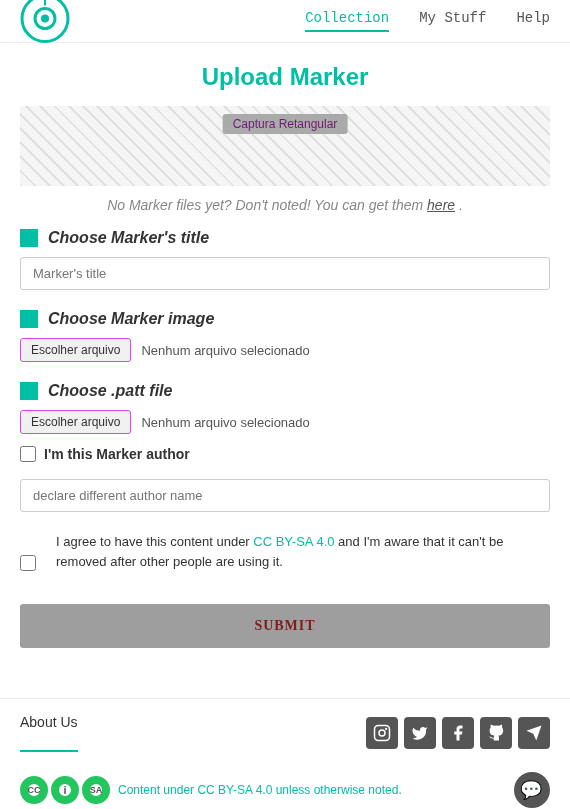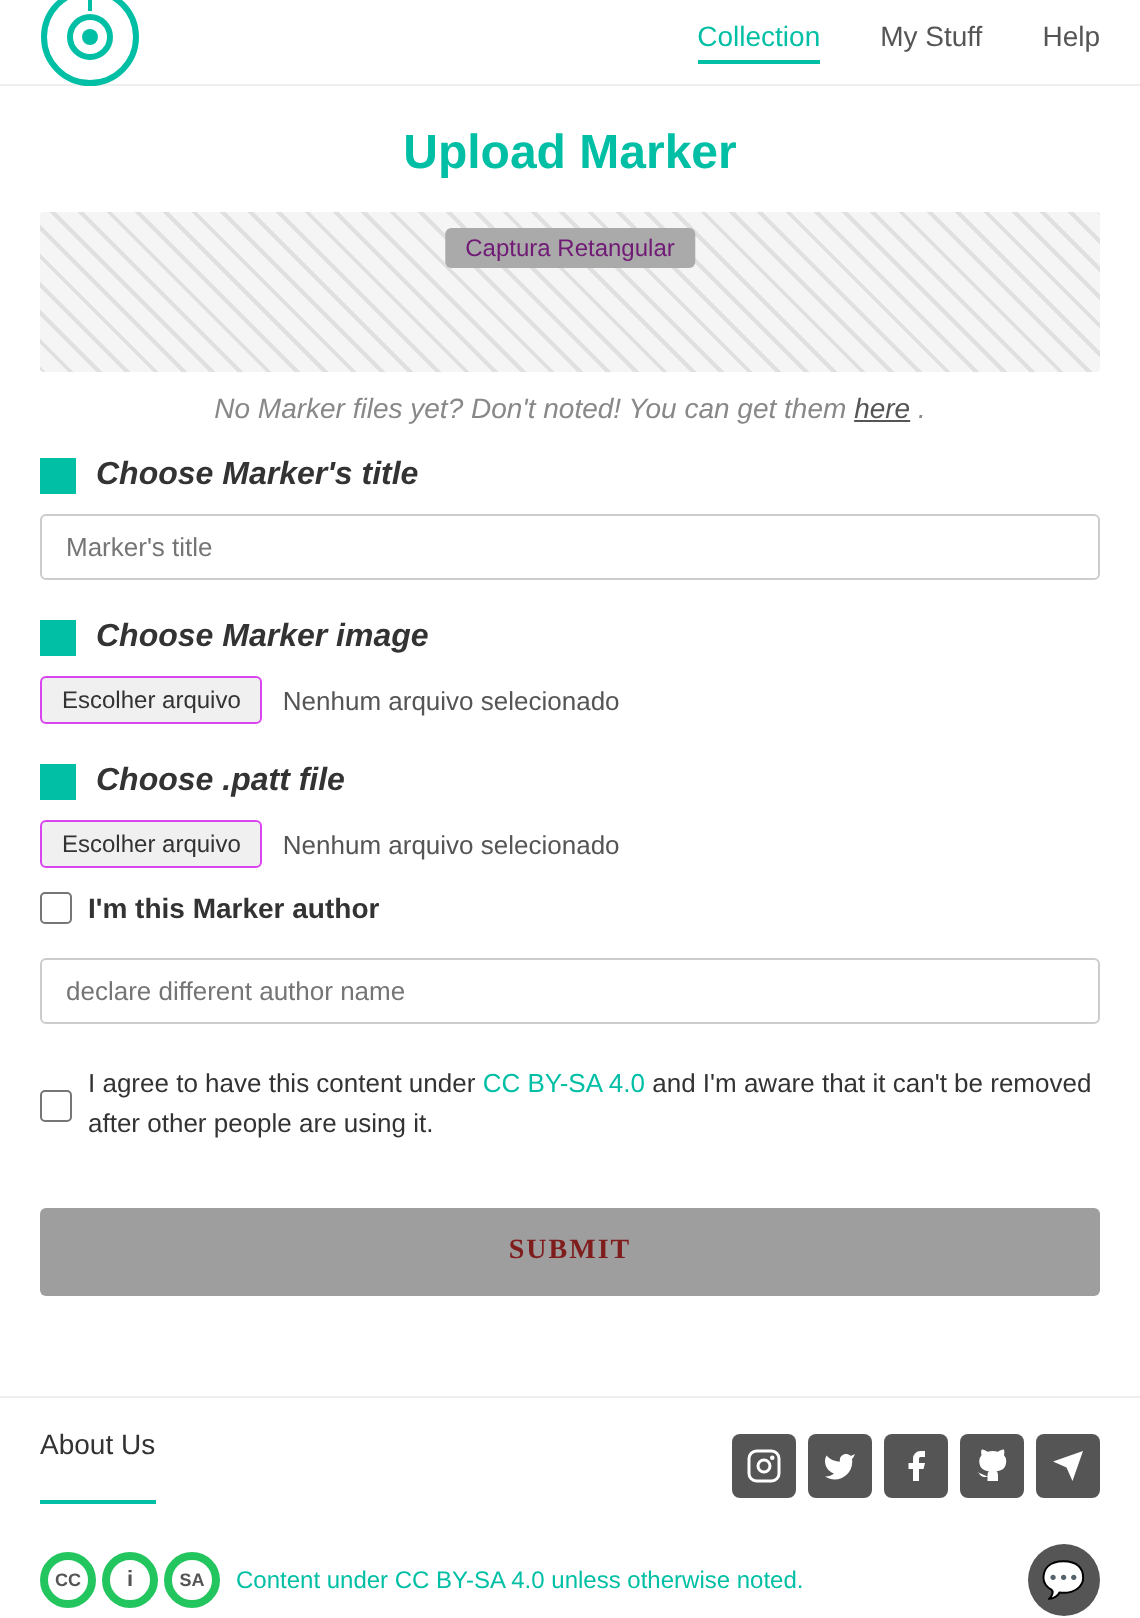--- a/index.html
+++ b/index.html
@@ -13,20 +13,21 @@
     }
 
     
     .header {
       display: flex;
       align-items: center;
       justify-content: flex-end;
       padding: 10px 20px;
       border-bottom: 1px solid #eee;
       position: relative;
+      font-family: Liberation Mono, monospace;
     }
     .logo-area {
       position: absolute;
       left: 20px;
       top: 50%;
       transform: translateY(-50%);
     }
     .logo-circle {
       width: 50px;
       height: 50px;
@@ -179,22 +180,22 @@
       border-radius: 3px;
       font-size: 13px;
       color: #999;
       outline: none;
       margin-top: 5px;
     }
 
     
     .license-row {
       display: flex;
-      align-items: center;
-      gap: 8px;
+      align-items: flex-end;
+      gap: 20px;
       margin: 15px 0;
     }
     .license-row input[type="checkbox"] {
       width: 16px;
       height: 16px;
       cursor: pointer;
       flex-shrink: 0;
       margin-top: 2px;
     }
     .license-text {
@@ -266,21 +267,21 @@
     .social-icon.telegram { background: #555; }
 
     .footer-bottom {
       display: flex;
       align-items: center;
       justify-content: space-between;
     }
     .cc-icon {
       width: 28px;
       height: 28px;
-      border: 4px solid #22c55e;
+      border: 8px solid #22c55e;
       border-radius: 50%;
       display: flex;
       align-items: center;
       justify-content: center;
       font-size: 11px;
       font-weight: bold;
       color: #555;
     }
     .cc-text {
       color: #00bfa5;

